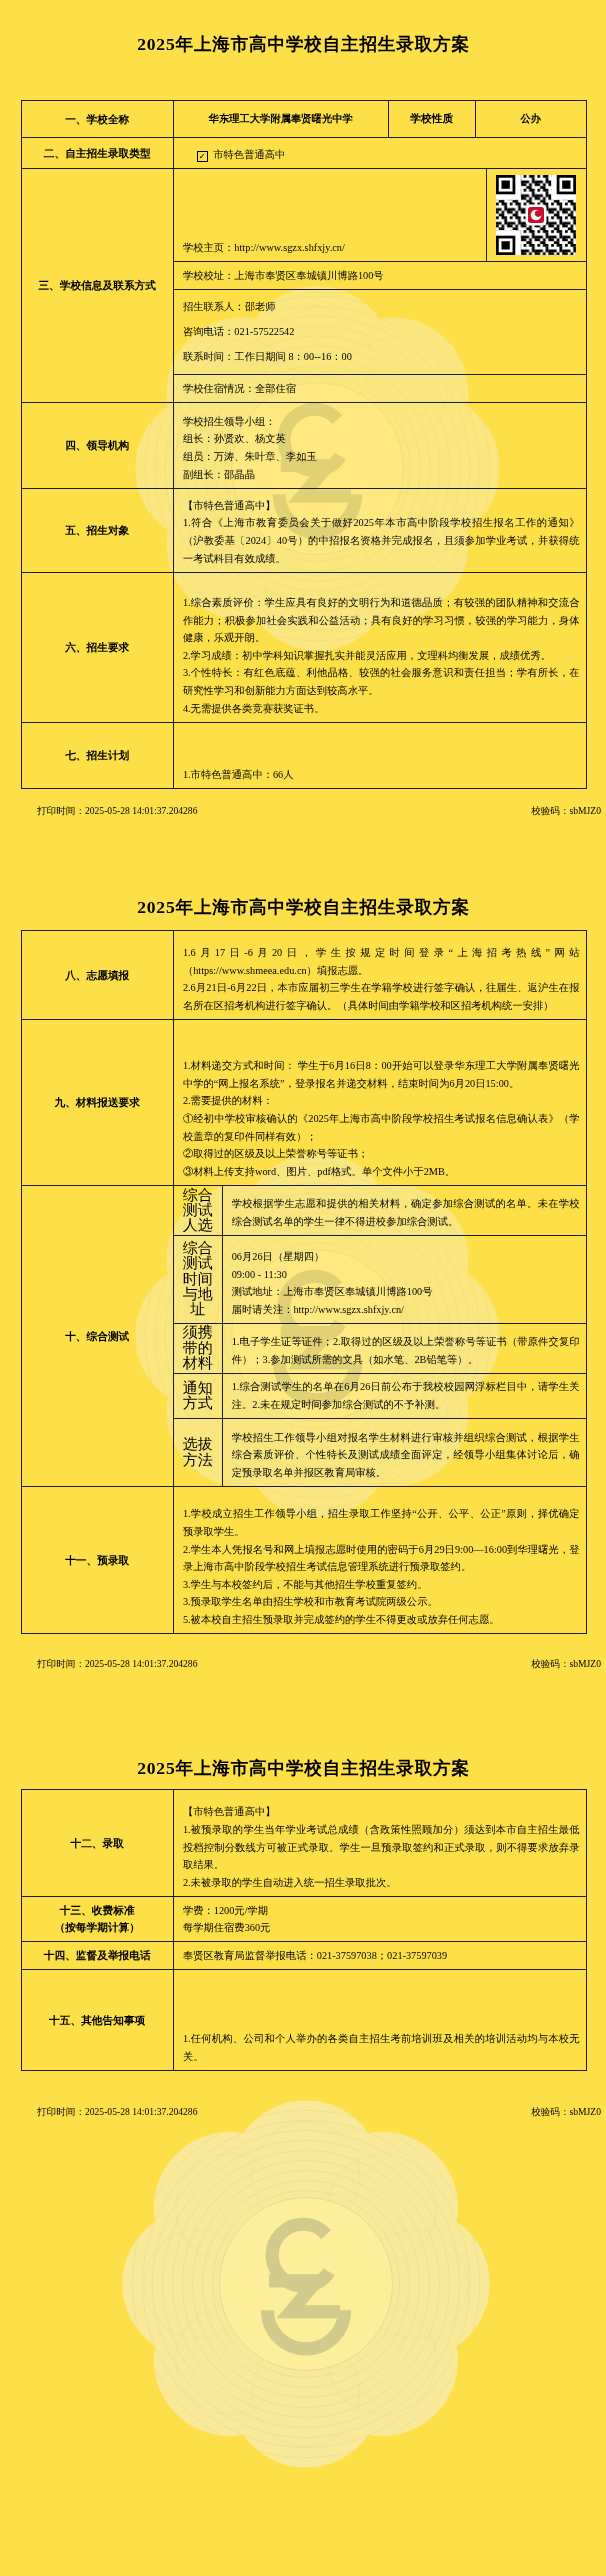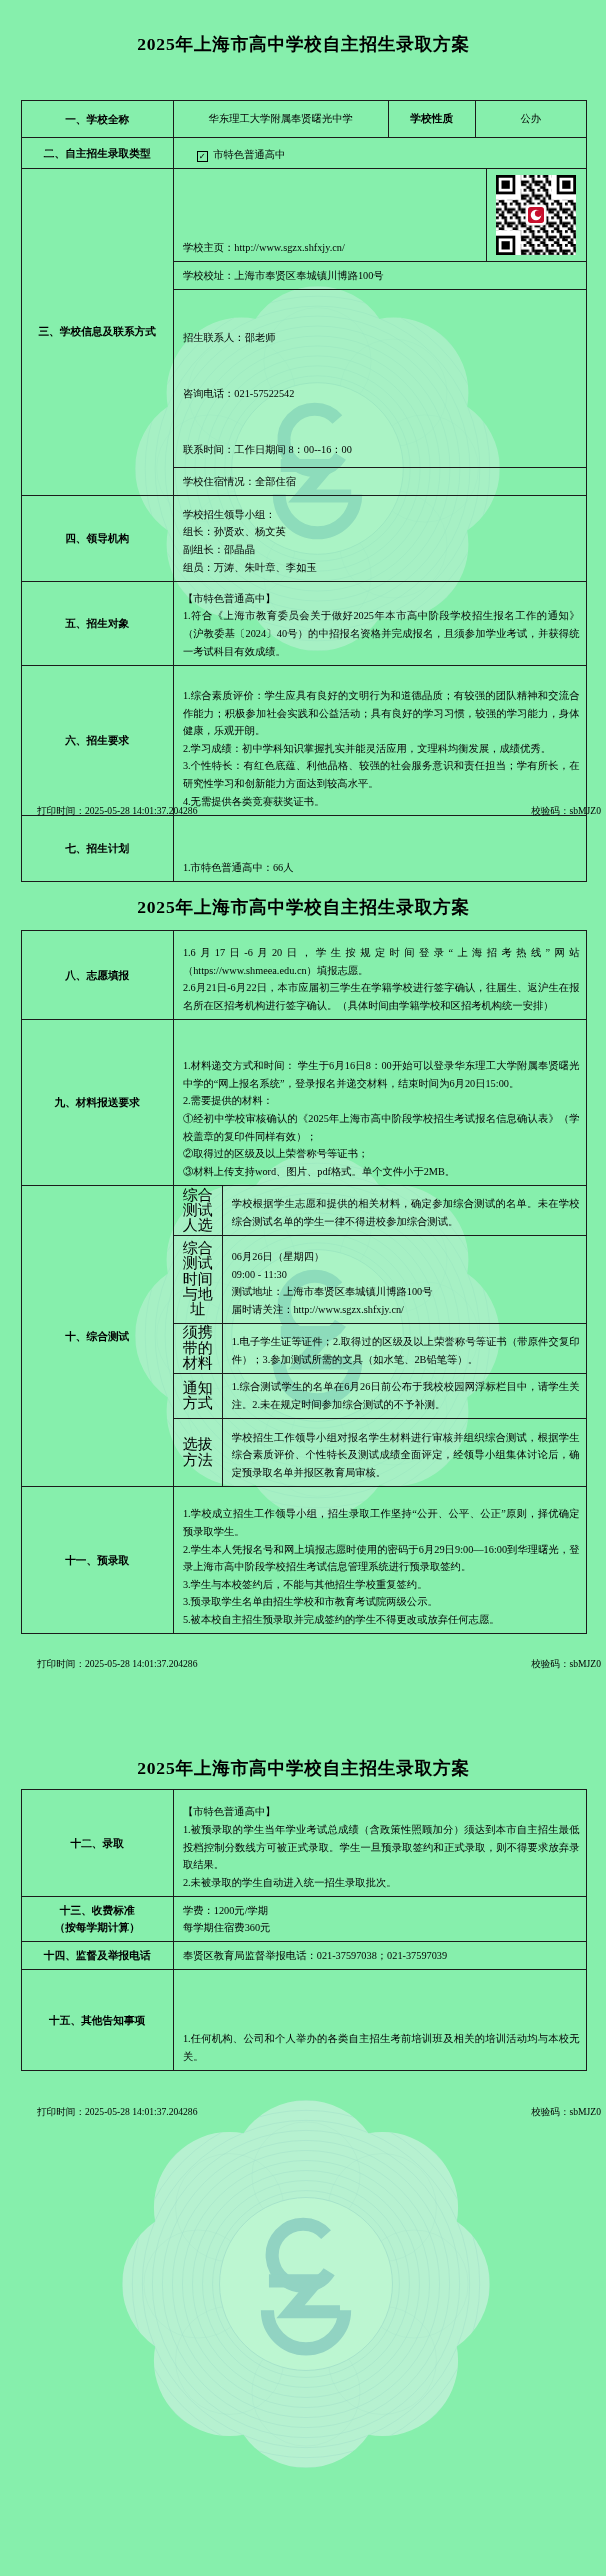--- a/index.html
+++ b/index.html
@@ -1,41 +1,41 @@
 <!DOCTYPE html>
 <html style="font-size:12.2px"><head>
 <meta charset="utf-8">
 <style>
   html,body{margin:0;padding:0;}
   body{background:#ffffff;}
-  .doc{position:relative;width:607px;height:2576px;background:#86efac;overflow:hidden;
+  .doc{position:relative;width:607px;height:2576px;background:#fde047;overflow:hidden;
        font-family:"Liberation Serif","DejaVu Serif",serif;color:#000;}
   .title{position:absolute;left:0;width:100%;text-align:center;font-size:17.6px;font-weight:bold;
          letter-spacing:0.8px;margin:0;z-index:2;}
   .tbl{position:absolute;left:20.7px;width:566px;border:1.5px solid #1b1b1b;box-sizing:border-box;z-index:2;background:transparent;}
   .r{display:flex;align-items:stretch;border-top:0.8px solid #1b1b1b;box-sizing:border-box;}
   .r:first-child{border-top:none;}
   .r.thick{border-top:1.5px solid #1b1b1b;}
   .lab{flex:0 0 151px;width:151px;display:flex;flex-direction:column;align-items:center;justify-content:center;
        text-align:center;font-weight:bold;font-size:10.7px;line-height:17px;padding:1.5px 4.6px;box-sizing:border-box;}
   .cell{border-left:0.8px solid #1b1b1b;box-sizing:border-box;display:flex;align-items:center;justify-content:center;
-        font-size:10.3px;padding:1.5px 3.1px;text-align:center;}
+        font-size:10.3px;padding:1.5px 3.1px;text-align:center;font-weight:bold;}
   .cell.bold{font-weight:bold;font-size:10.7px;}
   .con{flex:1 1 auto;border-left:0.8px solid #1b1b1b;box-sizing:border-box;display:flex;flex-direction:column;
        justify-content:flex-end;font-size:10.3px;line-height:17.6px;text-align:justify;padding:4.6px 6.1px 4.6px 9.2px;}
   .con p{margin:0;}
   .subcol{flex:1 1 auto;display:flex;flex-direction:column;border-left:0.8px solid #1b1b1b;box-sizing:border-box;}
   .sub{display:flex;align-items:stretch;border-top:0.8px solid #1b1b1b;box-sizing:border-box;}
   .sub:first-child{border-top:none;}
   .sub .con{border-left:none;}
   .subk{flex:0 0 48px;width:48px;display:flex;align-items:center;justify-content:center;text-align:center;
         font-size:15px;line-height:15.3px;padding:1.5px 2.3px;box-sizing:border-box;font-family:Liberation Serif, serif;}
   .sub .con.keyed{border-left:0.8px solid #1b1b1b;padding-left:9px;}
   .qrcell{flex:0 0 100px;border-left:0.8px solid #1b1b1b;display:flex;align-items:center;justify-content:center;box-sizing:border-box;}
-  .c3 p{line-height:25px;margin-top:31px;}
+  .c3 p{line-height:25px;}
   .cb{display:inline-block;width:9.2px;height:9.2px;border:0.8px solid #000;line-height:9.2px;text-align:center;
       font-size:8.4px;margin-right:5.4px;position:relative;top:0.8px;font-family:"DejaVu Sans",sans-serif;}
   .cb::before{content:"✓";}
   .foot{position:absolute;left:37px;width:564px;display:flex;justify-content:space-between;
         font-size:9.6px;z-index:2;}
   .wm{position:absolute;z-index:0;pointer-events:none;}
   .hidden-defs{position:absolute;width:0;height:0;overflow:hidden;}
 </style>
 </head>
 <body>
@@ -190,22 +190,22 @@
             </div>
         </div>
       </div>
     </div>
 
     <div class="r thick" style="min-height:86px">
       <div class="lab">四、领导机构</div>
       <div class="con">
         <p>学校招生领导小组：</p>
         <p>组长：孙贤欢、杨文英</p>
+        <p>组员：万涛、朱叶章、李如玉</p>
         <p>副组长：邵晶晶</p>
-        <p>组员：万涛、朱叶章、李如玉</p>
       </div>
     </div>
 
     <div class="r thick" style="min-height:84px">
       <div class="lab">五、招生对象</div>
       <div class="con">
         <p>【市特色普通高中】</p>
         <p>1.符合《上海市教育委员会关于做好2025年本市高中阶段学校招生报名工作的通知》（沪教委基〔2024〕40号）的中招报名资格并完成报名，且须参加学业考试，并获得统一考试科目有效成绩。</p>
       </div>
     </div>

